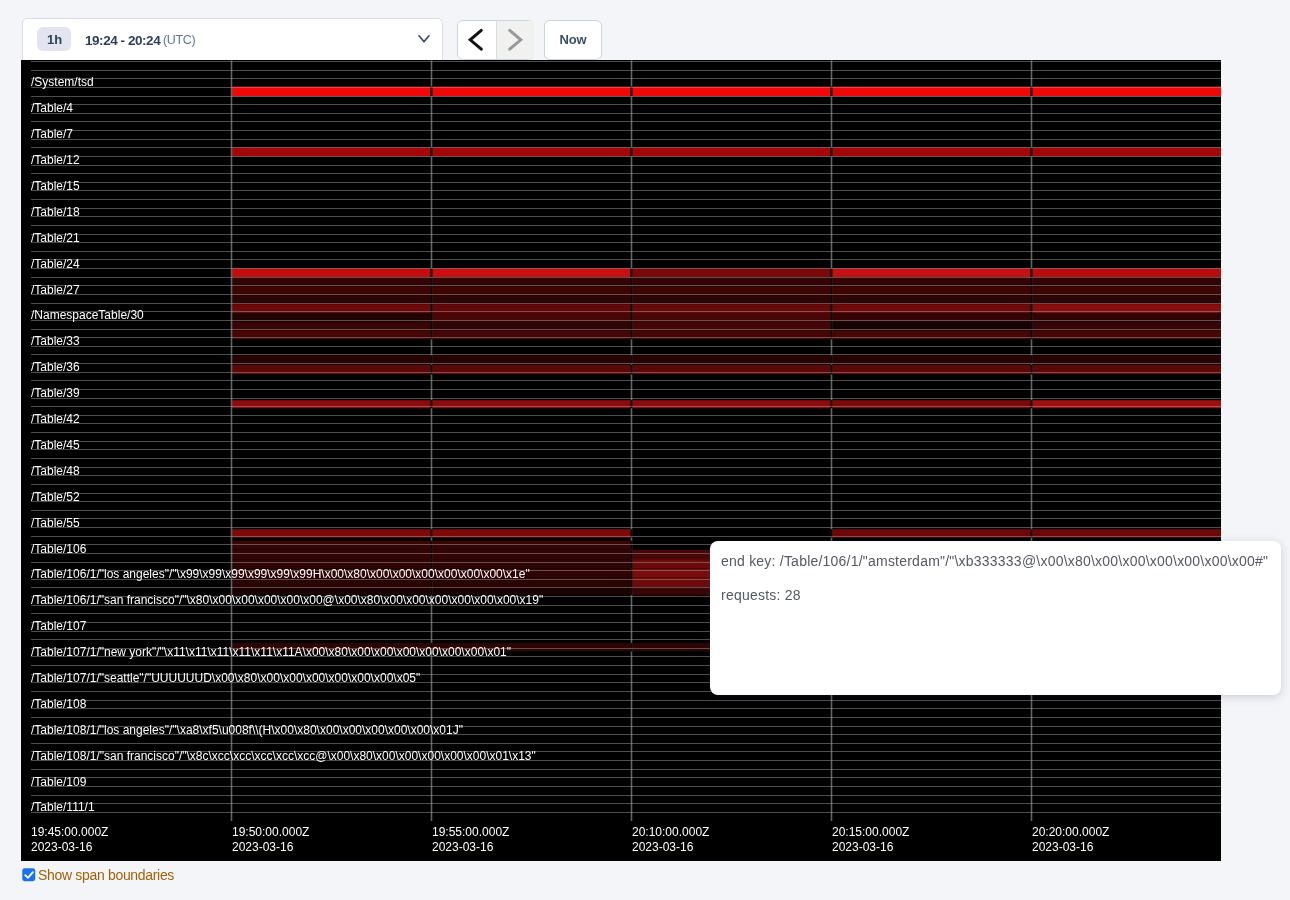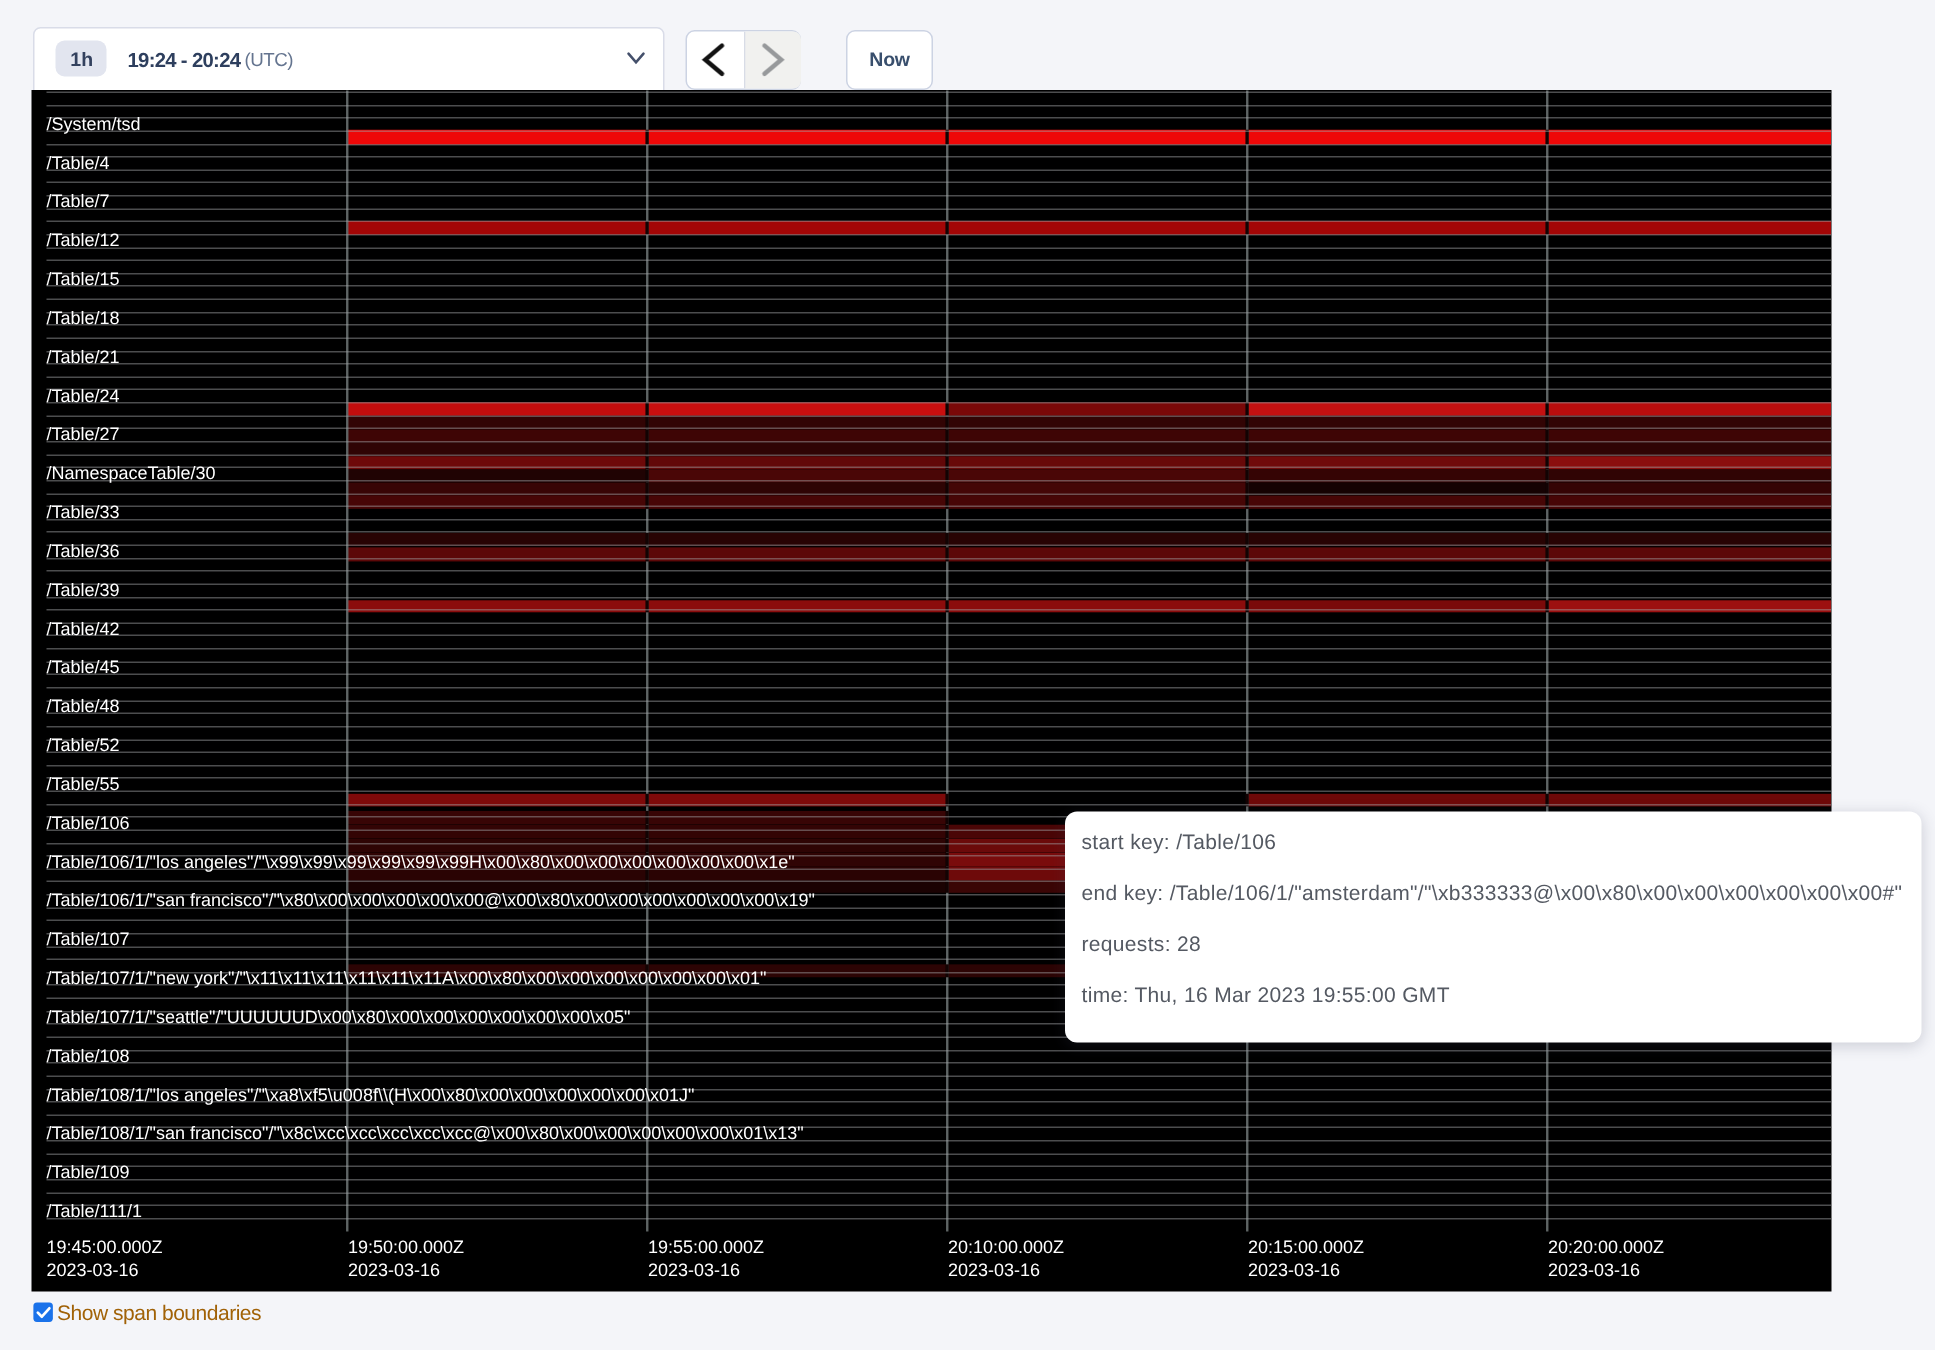--- a/index.html
+++ b/index.html
@@ -1,20 +1,20 @@
 <!DOCTYPE html>
 <html><head><meta charset="utf-8"><style>
 *{margin:0;padding:0;box-sizing:border-box}
 html,body{width:1290px;height:900px;background:#f4f5f9;font-family:"Liberation Sans",sans-serif;overflow:hidden;position:relative}
 .abs{position:absolute}
 .gpu{will-change:transform}
 .selector{left:22px;top:18px;width:421px;height:56px;background:#fff;border:1px solid #d9dce8;border-radius:5px}
 .btngrp{left:457px;top:20px;width:77px;height:40px;background:#fff;border:1px solid #ccd3e3;border-radius:6px}
 .segR{position:absolute;left:37.5px;top:0;width:38px;height:38px;background:#f1f1ef;border-left:1px solid #d8dce6;border-radius:0 5px 5px 0}
-.nowbtn{left:564px;top:20px;width:58px;height:40px;background:#fff;border:1px solid #ccd3e3;border-radius:6px}
+.nowbtn{left:544px;top:20px;width:58px;height:40px;background:#fff;border:1px solid #ccd3e3;border-radius:6px}
 .tooltip{left:709.5px;top:540.5px;width:570.5px;height:154px;background:#fff;border-radius:8px;box-shadow:0 2px 10px rgba(60,64,90,0.22);color:#545962;font-size:14px;letter-spacing:0.22px;padding:3px 11px}
 .tooltip p{line-height:34px;white-space:pre}
 .cblab{left:37.5px;top:867px;font-size:14px;color:#a16207;letter-spacing:-0.32px}
 </style></head><body>
 <div class="abs selector">
 <svg style="position:absolute;left:-1px;top:-1px;transform:translateZ(0)" width="421" height="42" font-family="Liberation Sans, sans-serif">
 <rect x="15" y="9" width="34" height="24" rx="6" fill="#e2e5ef"></rect>
 <text x="32.5" y="26.3" text-anchor="middle" font-size="13" font-weight="bold" fill="#33415e">1h</text>
 <text x="63" y="26.6" font-size="13.5" font-weight="bold" fill="#2e3f5e" letter-spacing="-0.45">19:24 - 20:24</text>
 <text x="141" y="26.3" font-size="12.5" fill="#64748f" letter-spacing="-0.35">(UTC)</text>
@@ -201,21 +201,19 @@
       <text x="411" y="790.5">2023-03-16</text>
       <text x="611" y="775.5">20:10:00.000Z</text>
       <text x="611" y="790.5">2023-03-16</text>
       <text x="811" y="775.5">20:15:00.000Z</text>
       <text x="811" y="790.5">2023-03-16</text>
       <text x="1011" y="775.5">20:20:00.000Z</text>
       <text x="1011" y="790.5">2023-03-16</text>
     </g>
   </svg>
 <div class="abs tooltip gpu">
-    <p>start key: /Table/106</p>
     <p>end key: /Table/106/1/"amsterdam"/"\xb333333@\x00\x80\x00\x00\x00\x00\x00\x00#"</p>
     <p>requests: 28</p>
-    <p>time: Thu, 16 Mar 2023 19:55:00 GMT</p>
   </div>
 <svg class="abs" style="left:21.5px;top:868px" width="14" height="14" viewBox="0 0 14 14">
     <rect x="0.25" y="0.25" width="13" height="13" rx="2.4" fill="#1a72ea"></rect>
     <path d="M3.2 7.1 L5.9 9.8 L10.9 4.2" stroke="#fff" stroke-width="1.8" fill="none" stroke-linecap="round" stroke-linejoin="round"></path>
   </svg>
 <div class="abs cblab gpu">Show span boundaries</div>
 </body></html>

